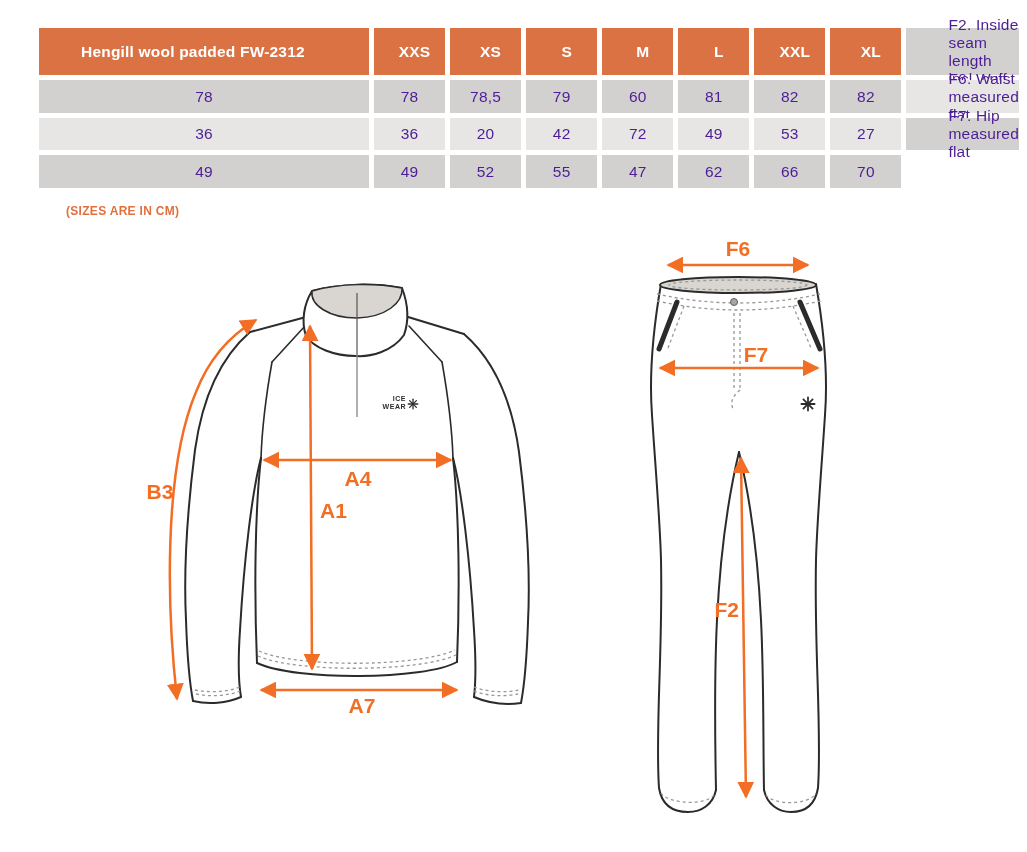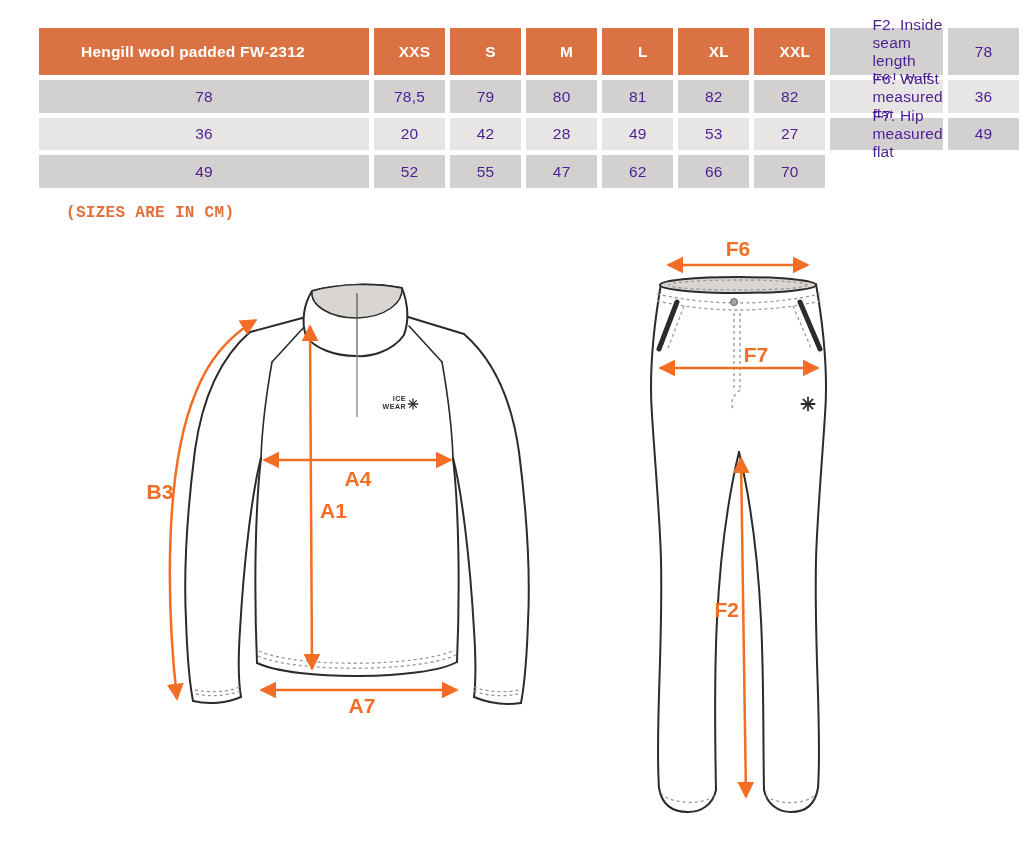--- a/index.html
+++ b/index.html
@@ -18,21 +18,21 @@
   }
   .cell{display:flex;align-items:center;justify-content:center;
         font-size:15.5px;color:#4c1d95;letter-spacing:.2px;}
   .cell.head{background:#DA7244;color:#fff;font-weight:bold;padding-left:10px;}
   .cell.label-col{justify-content:flex-start;padding-left:42px;}
   .cell.dark{background:#D2D1CF;}
   .cell.light{background:#E7E6E4;}
   
   .note{
     position:absolute;left:66px;top:204px;
-    font-size:16px;font-weight:bold;color:#E2703C;letter-spacing:.3px;font-family:Liberation Mono, monospace;
+    font-size:12px;font-weight:bold;color:#E2703C;letter-spacing:.3px;
   }
   
   svg.fig{position:absolute;}
   .fig-sweater{left:140px;top:240px;}
   .fig-pants{left:615px;top:240px;}
   svg text{font-family:"Liberation Sans",sans-serif;}
   .mlabel{font-size:21px;font-weight:600;fill:#F26E24;}
   .logo{font-size:7px;font-weight:bold;fill:#2B2B2B;letter-spacing:.5px;}
   .outline{stroke:#2B2B2B;stroke-width:2;fill:none;stroke-linecap:round;stroke-linejoin:round;}
   .seam{stroke:#2B2B2B;stroke-width:1.6;fill:none;stroke-linecap:round;}
@@ -41,40 +41,41 @@
   .snow{stroke:#2B2B2B;stroke-width:1.6;stroke-linecap:round;}
 </style>
 </head>
 <body>
 
 <div class="page">
 
   <div class="sizetable" id="sizeTable">
       <div class="cell head label-col">Hengill wool padded FW-2312</div>
       <div class="cell head">XXS</div>
+      <div class="cell head">XS</div>
       <div class="cell head">S</div>
       <div class="cell head">M</div>
       <div class="cell head">L</div>
+      <div class="cell head">XXL</div>
       <div class="cell head">XL</div>
-      <div class="cell head">XXL</div>
       <div class="cell label-col dark">F2. Inside seam length incl. cuff</div>
       <div class="cell dark">78</div>
       <div class="cell dark">78</div>
       <div class="cell dark">78,5</div>
       <div class="cell dark">79</div>
-      <div class="cell dark">80</div>
+      <div class="cell dark">60</div>
       <div class="cell dark">81</div>
       <div class="cell dark">82</div>
       <div class="cell dark">82</div>
       <div class="cell label-col light">F6. Waist measured flat</div>
       <div class="cell light">36</div>
       <div class="cell light">36</div>
       <div class="cell light">20</div>
       <div class="cell light">42</div>
-      <div class="cell light">28</div>
+      <div class="cell light">72</div>
       <div class="cell light">49</div>
       <div class="cell light">53</div>
       <div class="cell light">27</div>
       <div class="cell label-col dark">F7. Hip measured flat</div>
       <div class="cell dark">49</div>
       <div class="cell dark">49</div>
       <div class="cell dark">52</div>
       <div class="cell dark">55</div>
       <div class="cell dark">47</div>
       <div class="cell dark">62</div>

